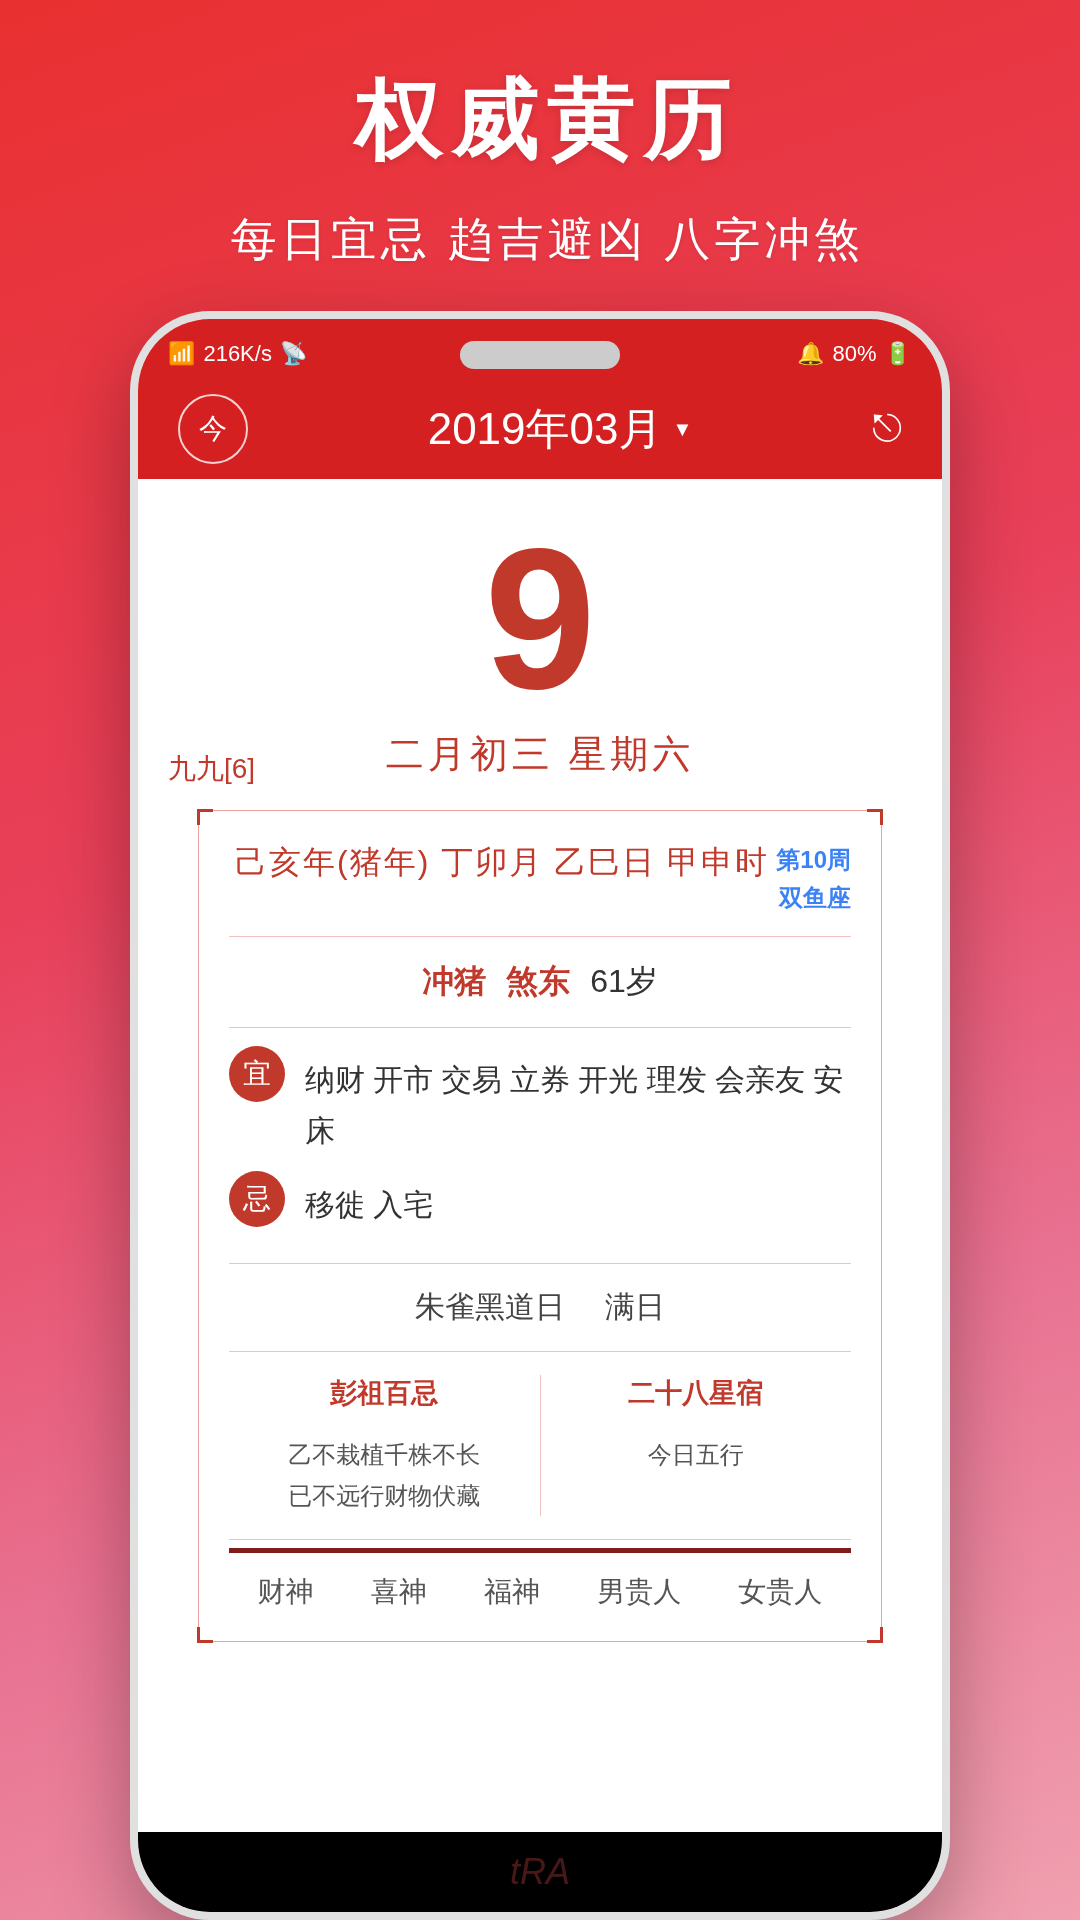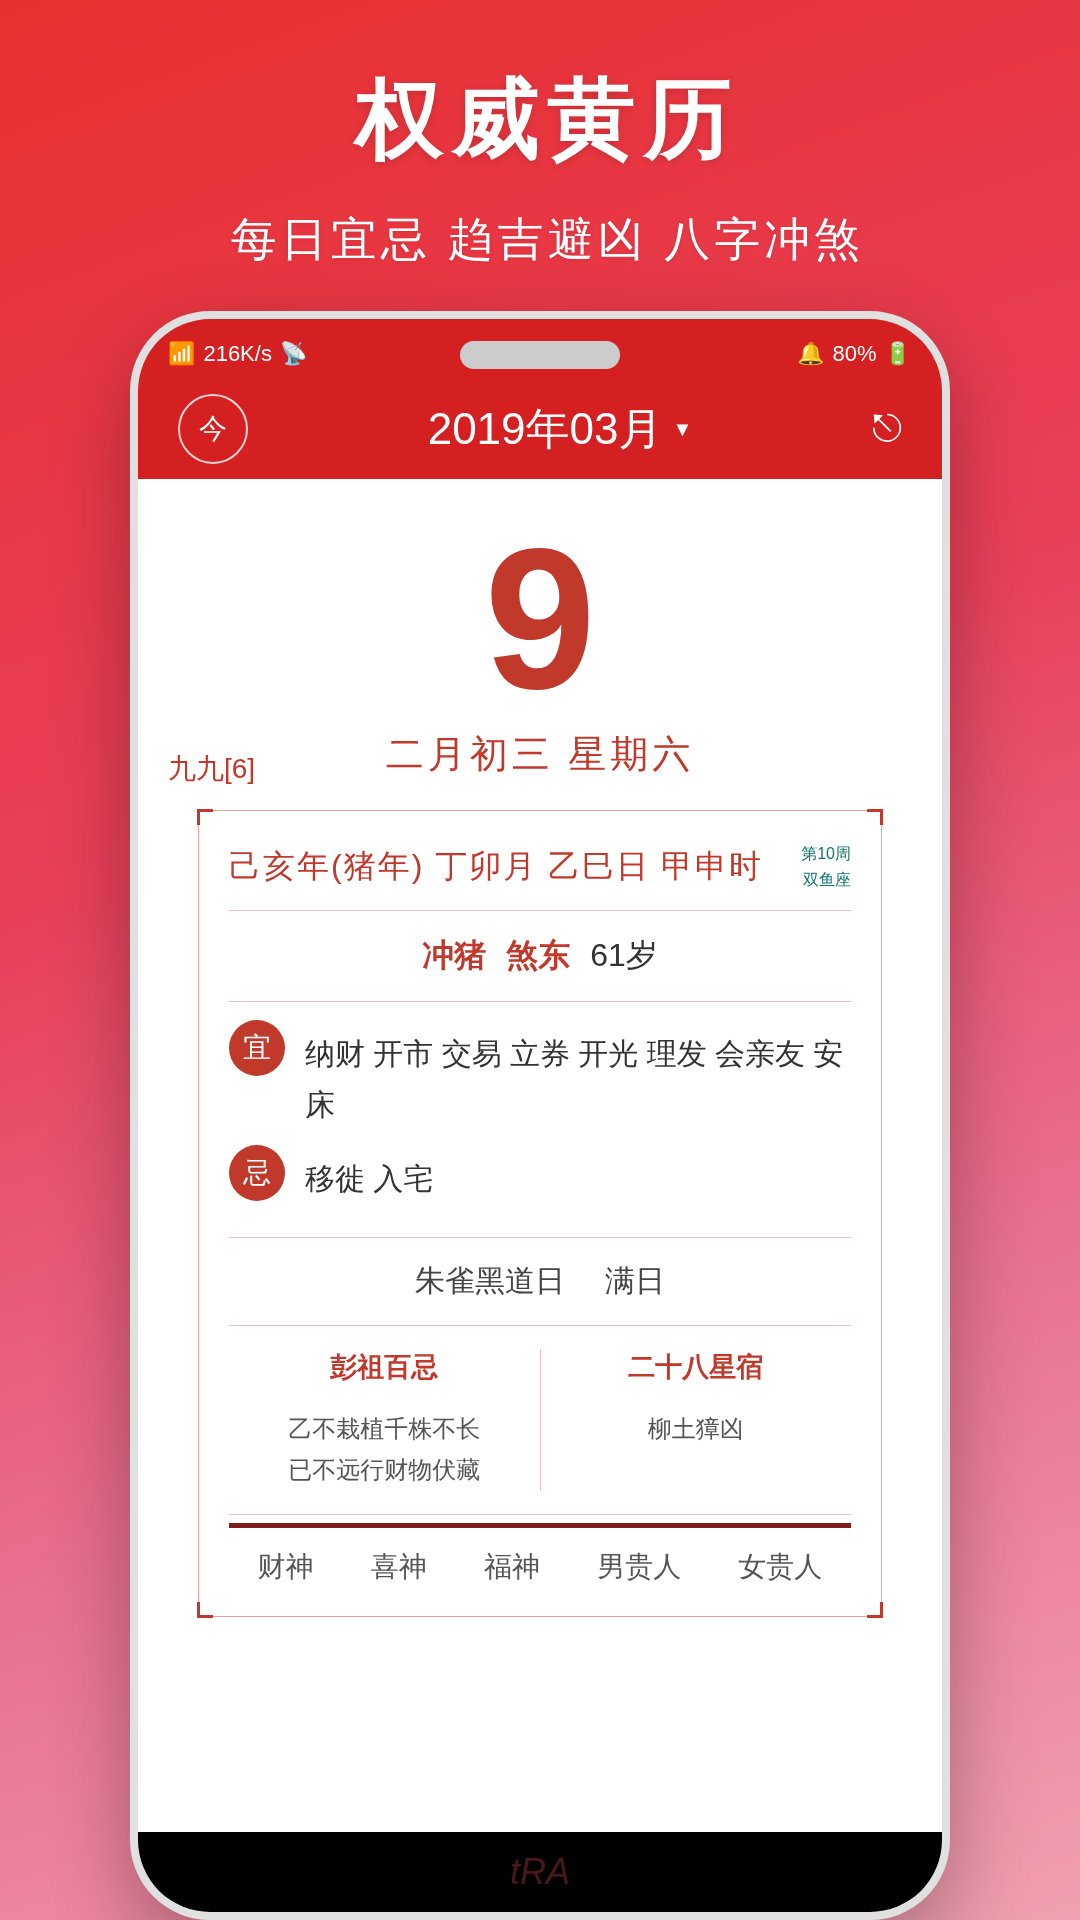--- a/index.html
+++ b/index.html
@@ -192,35 +192,36 @@
     .jiu-label {
       position: absolute;
       top: -50px;
       left: 0;
       color: #c0392b;
       font-size: 28px;
     }
 
     .ganzhi-row {
       display: flex;
-      align-items: center;
       justify-content: space-between;
       padding: 10px 0;
+      margin-left: 6px;
     }
     .ganzhi-main {
       color: #c0392b;
       font-size: 32px;
       font-weight: 500;
       letter-spacing: 2px;
     }
     .ganzhi-sub {
       text-align: right;
-      font-size: 16px;
-      color: #0f766e;
+      font-size: 24px;
+      color: #3b82f6;
       line-height: 1.6;
+      font-weight: bold;
     }
 
     .divider {
       height: 1px;
       background: #f0c0c0;
       margin: 8px 0;
     }
 
     .chong-row {
       display: flex;
@@ -414,21 +415,21 @@
 
         <div class="divider"></div>
 
         <div class="bottom-grid">
           <div class="bottom-col">
             <div class="col-title">彭祖百忌</div>
             <div class="col-text">乙不栽植千株不长<br>已不远行财物伏藏</div>
           </div>
           <div class="bottom-col">
             <div class="col-title">二十八星宿</div>
-            <div class="col-text">柳土獐凶</div>
+            <div class="col-text">今日五行</div>
           </div>
         </div>
 
         <div class="divider"></div>
 
         <div class="footer-row">
           <span class="footer-item">财神</span>
           <span class="footer-item">喜神</span>
           <span class="footer-item">福神</span>
           <span class="footer-item">男贵人</span>

